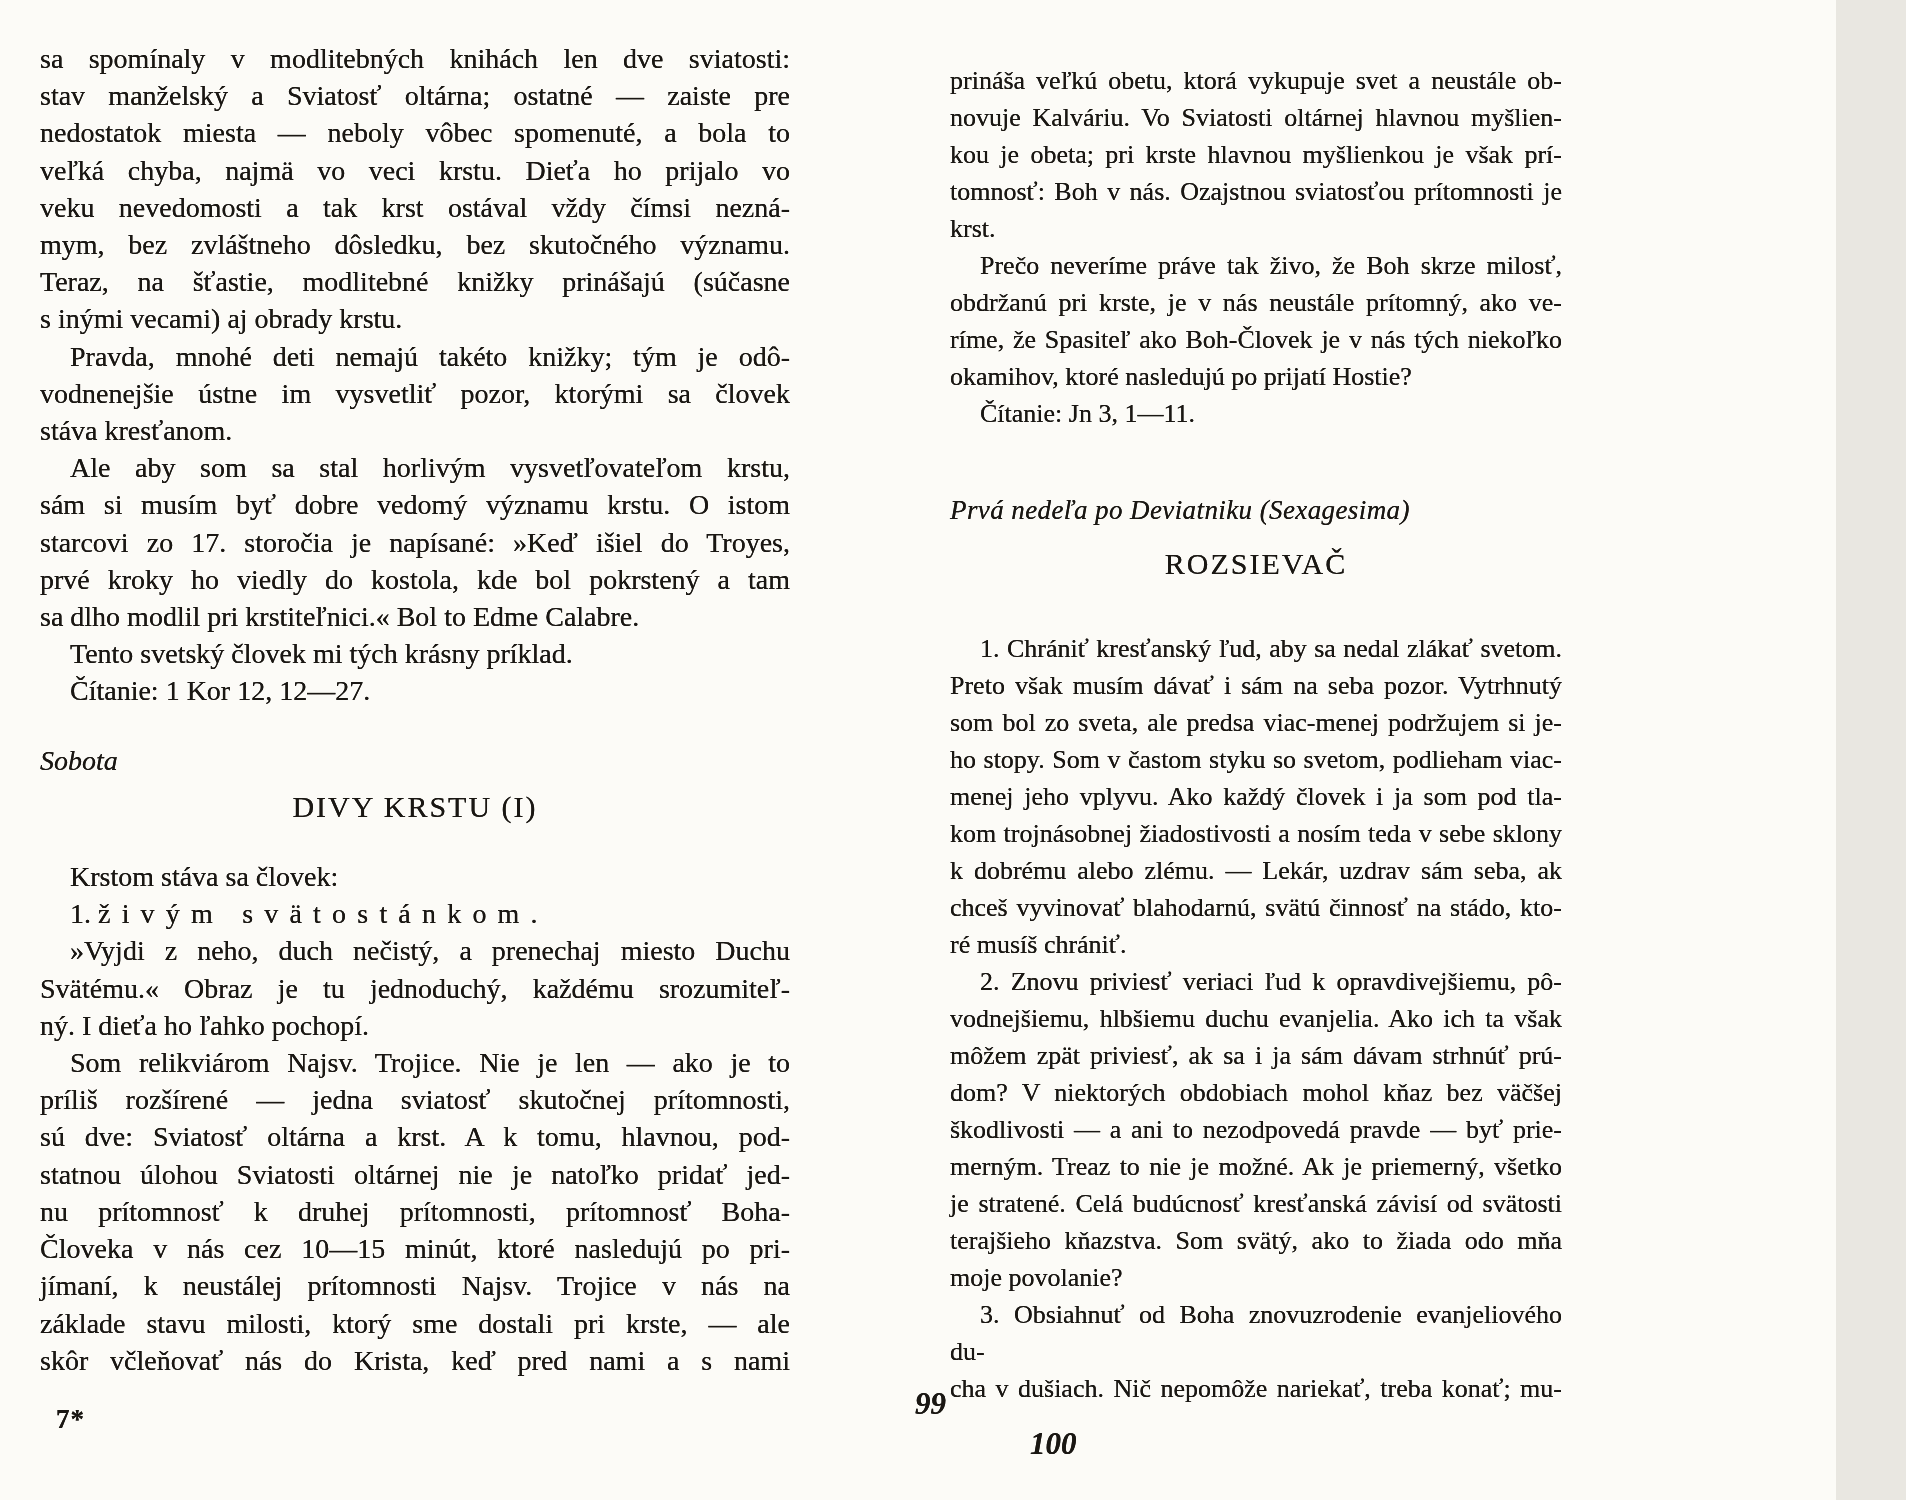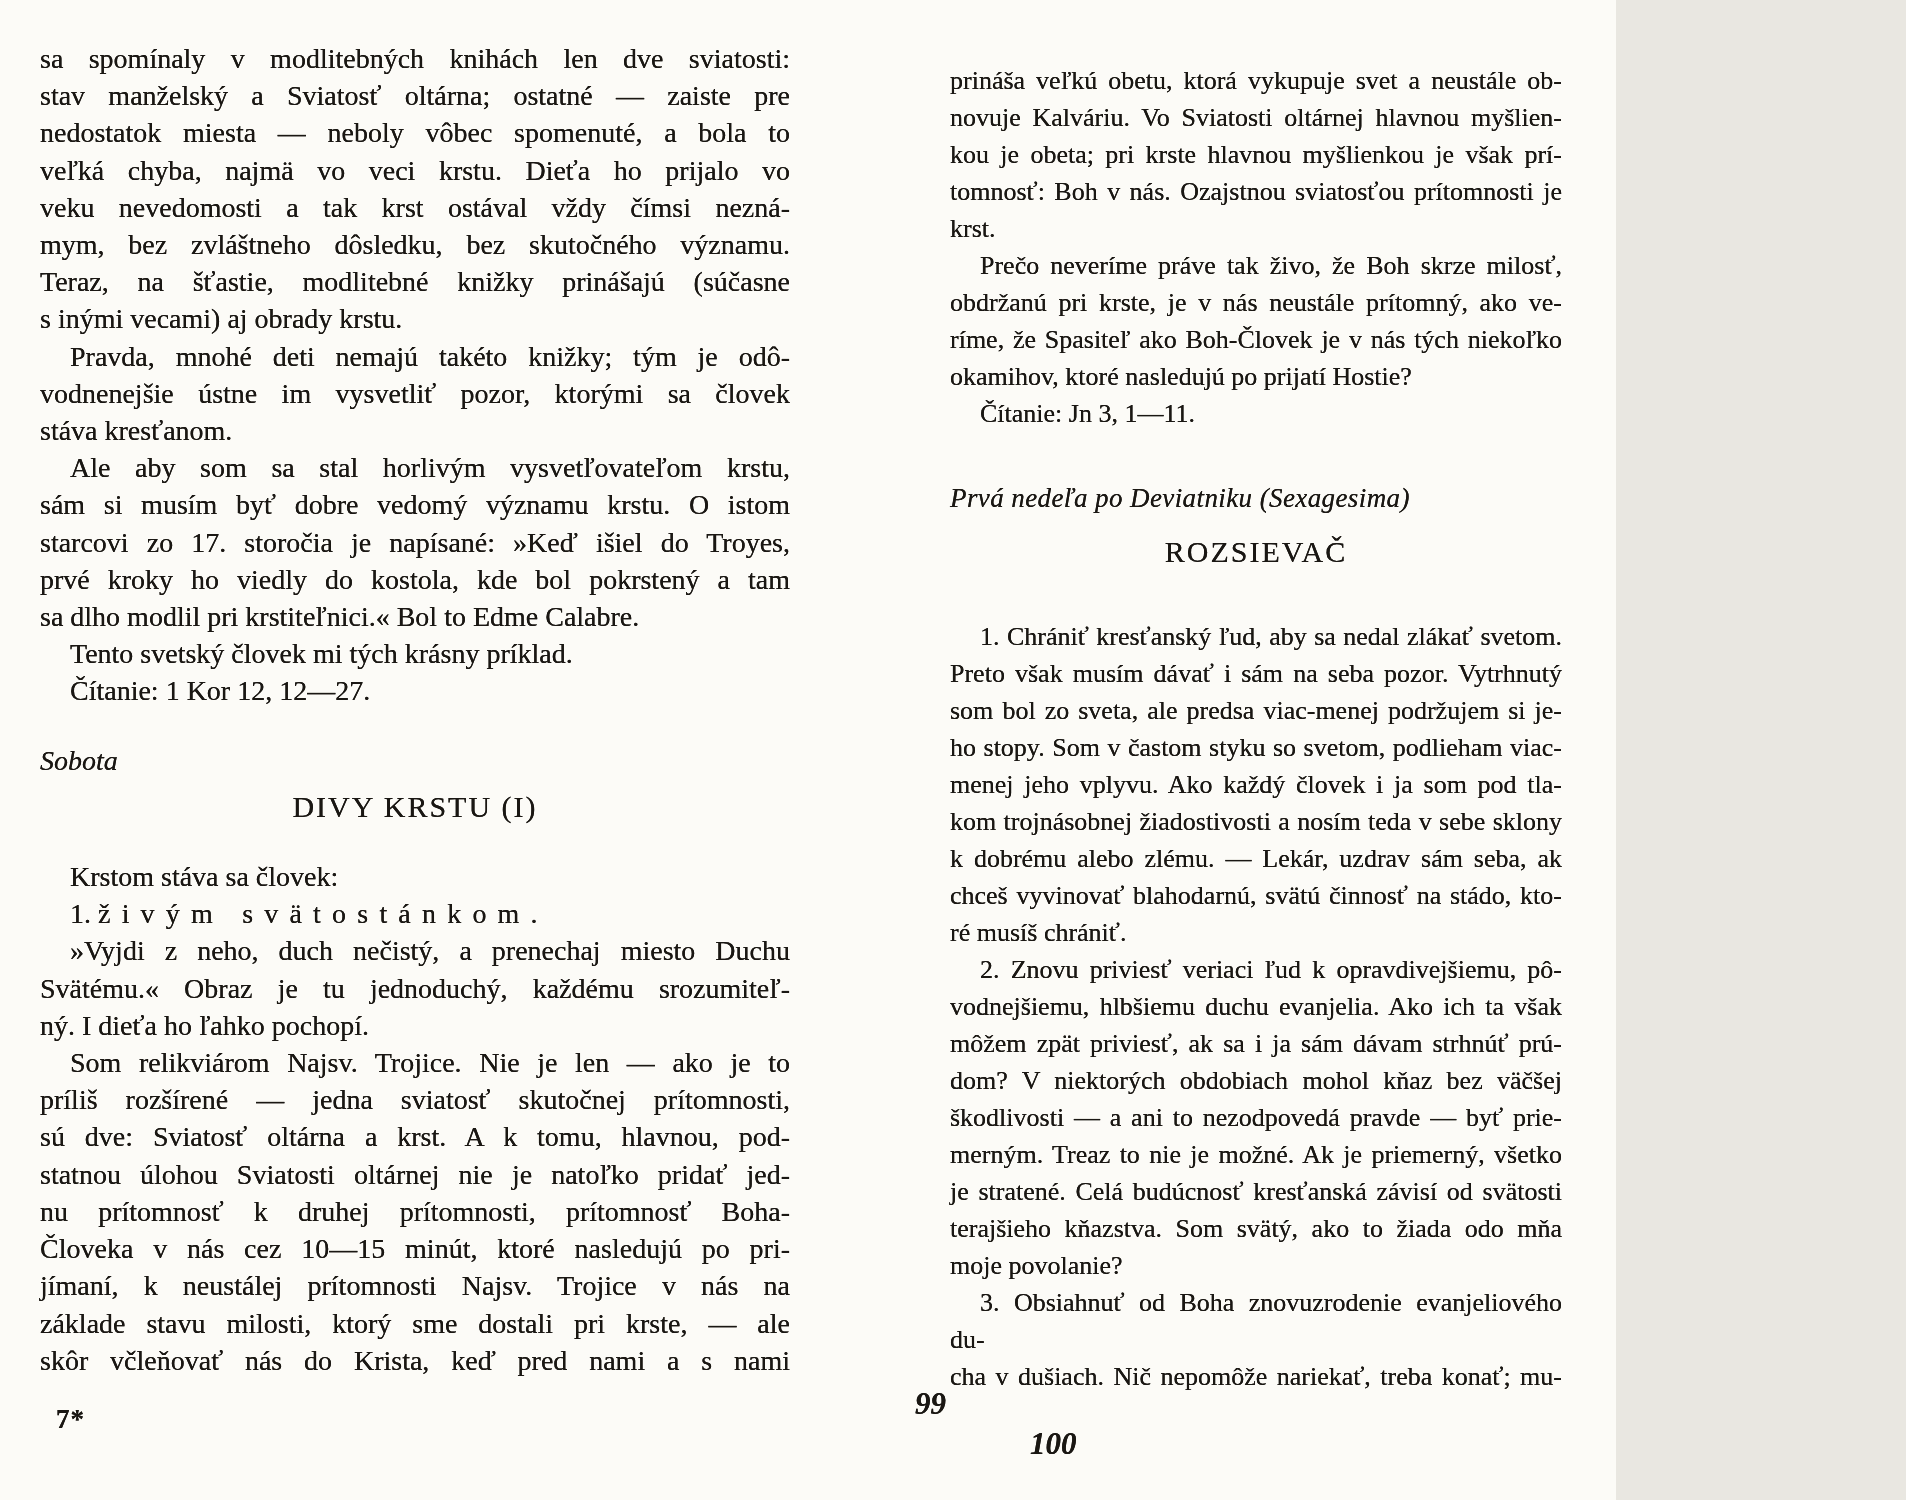--- a/index.html
+++ b/index.html
@@ -1,28 +1,28 @@
 <!DOCTYPE html>
 <html><head>
 <meta charset="utf-8">
 <style>
   html,body{margin:0;padding:0;background:#e9e7e1;}
   .page{
-    position:relative;width:1616px;height:1500px;background:#fcfbf7;
+    position:relative;width:1836px;height:1500px;background:#fcfbf7;
     font-family:"Liberation Serif","DejaVu Serif",serif;color:#1a1713;
     overflow:hidden;text-shadow:0 0 .6px currentColor;
   }
   .col{position:absolute;}
   #left-col{left:40px;top:40px;width:750px;font-size:28px;line-height:37.2px;}
   #right-col{left:950px;top:62px;width:612px;font-size:26px;line-height:37px;}
   .line{text-align:left;}
   .jfy{text-align:justify;text-align-last:justify;}
   .ind{text-indent:30px;}
   .h-it{font-style:italic;}
-  #right-col .h-it{font-size:27px;letter-spacing:.4px;}
+  #right-col .h-it{font-size:27px;letter-spacing:.4px;margin-top:12px;}
   .h-ctr{text-align:center;letter-spacing:2px;font-size:30px;}
   .sp{letter-spacing:.4em;}
   .pgnum{position:absolute;font-style:italic;font-weight:bold;font-size:31px;margin-left:35px;}
   #pg99{left:880px;top:1386px;}
   #pg100{left:995px;top:1426px;}
   #sig{position:absolute;left:56px;top:1404px;font-weight:bold;font-size:27px;letter-spacing:1px;}
 </style>
 </head>
 <body>
 

